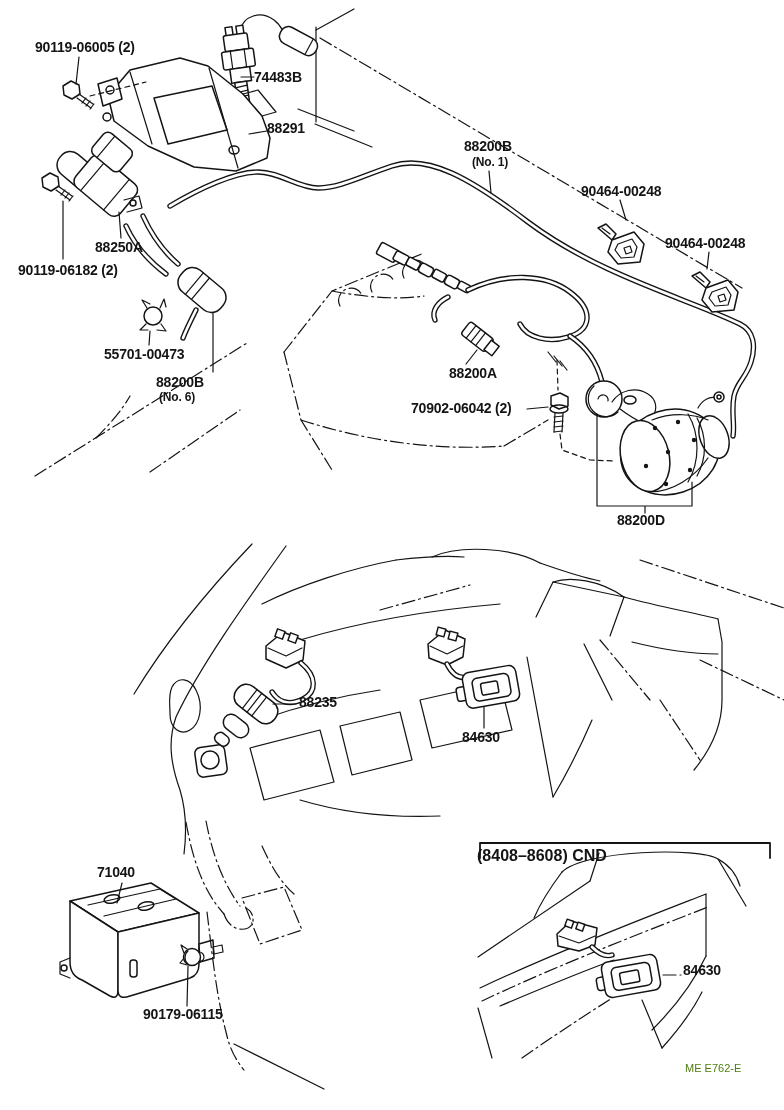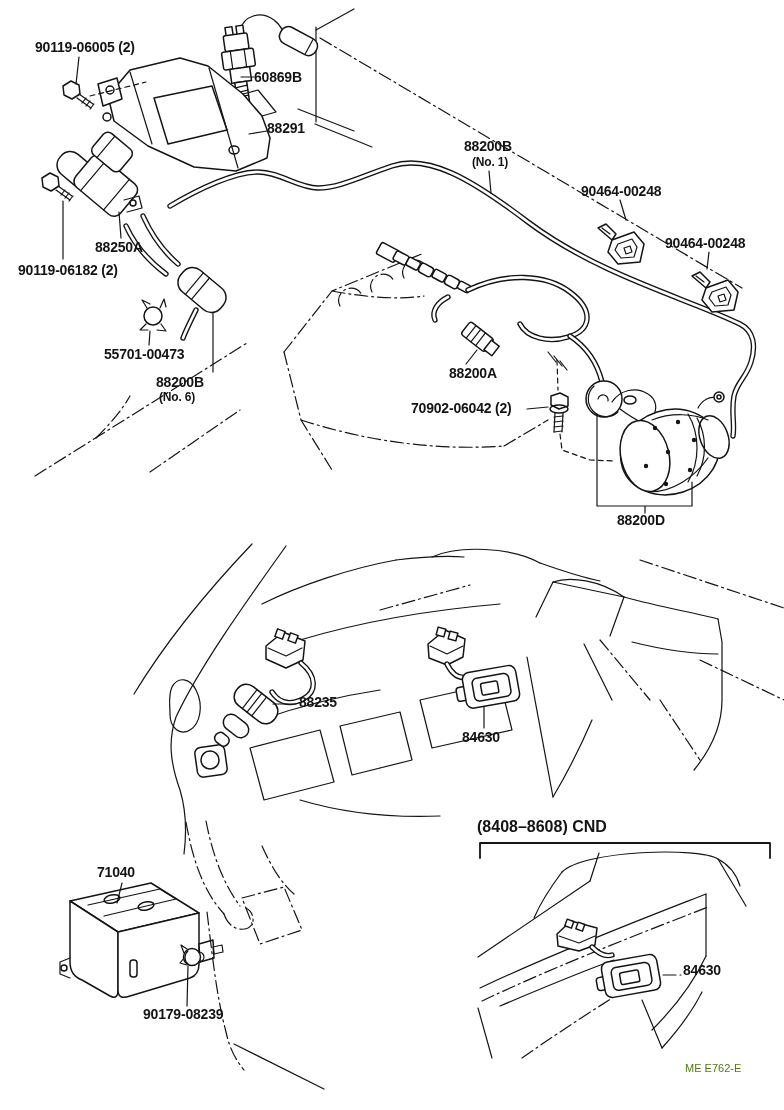--- a/index.html
+++ b/index.html
@@ -3,21 +3,21 @@
 <meta charset="utf-8">
 <style>
   html,body{margin:0;padding:0;background:#ffffff;}
   .page{position:relative;width:784px;height:1110px;background:#ffffff;overflow:hidden;
         font-family:"Liberation Sans","DejaVu Sans",sans-serif;}
   .page svg{position:absolute;left:0;top:0;}
   .callout{position:absolute;font-weight:bold;font-size:14px;color:#141414;
            letter-spacing:-0.2px;white-space:nowrap;line-height:1;}
   .callout-sub{position:absolute;font-weight:bold;font-size:12px;color:#141414;
            letter-spacing:-0.2px;white-space:nowrap;line-height:1;margin-left:6px;}
-  .caption{position:absolute;font-weight:bold;font-size:16px;color:#141414;white-space:nowrap;line-height:1;}
+  .caption{position:absolute;font-weight:bold;font-size:16px;color:#141414;white-space:nowrap;line-height:1;margin-top:29px;}
   .footer-code{position:absolute;font-weight:normal;font-size:11px;color:#4d7c0f;white-space:nowrap;line-height:1;}
   
   .s{stroke:#141414;fill:none;stroke-width:1.5;stroke-linecap:round;stroke-linejoin:round;}
   .thin{stroke-width:1.2;}
   .ph{stroke-dasharray:13 4 2 4;stroke-width:1.2;}
   .dash{stroke-dasharray:5 4;stroke-width:1.2;}
   .tubeO{stroke:#141414;fill:none;stroke-width:5.4;stroke-linecap:round;stroke-linejoin:round;}
   .tubeI{stroke:#ffffff;fill:none;stroke-width:2.7;stroke-linecap:round;stroke-linejoin:round;}
   .wht{fill:#ffffff;}
   .dot{fill:#141414;stroke:none;}
@@ -367,35 +367,35 @@
     <path class="s thin" d="M527,409 L548,407"></path>
     <path class="s thin" d="M273,704 L296,704"></path>
     <path class="s thin" d="M484,707 L484,728"></path>
     <path class="s thin" d="M122,883 L117,903"></path>
     <path class="s thin" d="M188,966 L187,1006"></path>
     <path class="s ph" d="M663,975 L681,975"></path>
   </g>
 </svg>
 
 <div class="callout" style="left:35px;top:40px">90119-06005 (2)</div>
-<div class="callout" style="left:254px;top:70px">60869B</div>
+<div class="callout" style="left:254px;top:70px">74483B</div>
 <div class="callout" style="left:267px;top:121px">88291</div>
 <div class="callout" style="left:464px;top:139px">88200B</div>
 <div class="callout-sub" style="left:466px;top:156px">(No. 1)</div>
 <div class="callout" style="left:581px;top:184px">90464-00248</div>
 <div class="callout" style="left:665px;top:236px">90464-00248</div>
 <div class="callout" style="left:95px;top:240px">88250A</div>
 <div class="callout" style="left:18px;top:263px">90119-06182 (2)</div>
 <div class="callout" style="left:104px;top:347px">55701-00473</div>
 <div class="callout" style="left:156px;top:375px">88200B</div>
 <div class="callout-sub" style="left:153px;top:391px">(No. 6)</div>
 <div class="callout" style="left:449px;top:366px">88200A</div>
 <div class="callout" style="left:411px;top:401px">70902-06042 (2)</div>
 <div class="callout" style="left:617px;top:513px">88200D</div>
 <div class="callout" style="left:299px;top:695px">88235</div>
 <div class="callout" style="left:462px;top:730px">84630</div>
 <div class="callout" style="left:97px;top:865px">71040</div>
-<div class="callout" style="left:143px;top:1007px">90179-08239</div>
+<div class="callout" style="left:143px;top:1007px">90179-06115</div>
 <div class="caption" style="left:477px;top:819px">(8408–8608) CND</div>
 <div class="callout" style="left:683px;top:963px">84630</div>
 <div class="footer-code" style="left:685px;top:1063px">ME E762-E</div>
 
 </div>
 
 </body></html>

